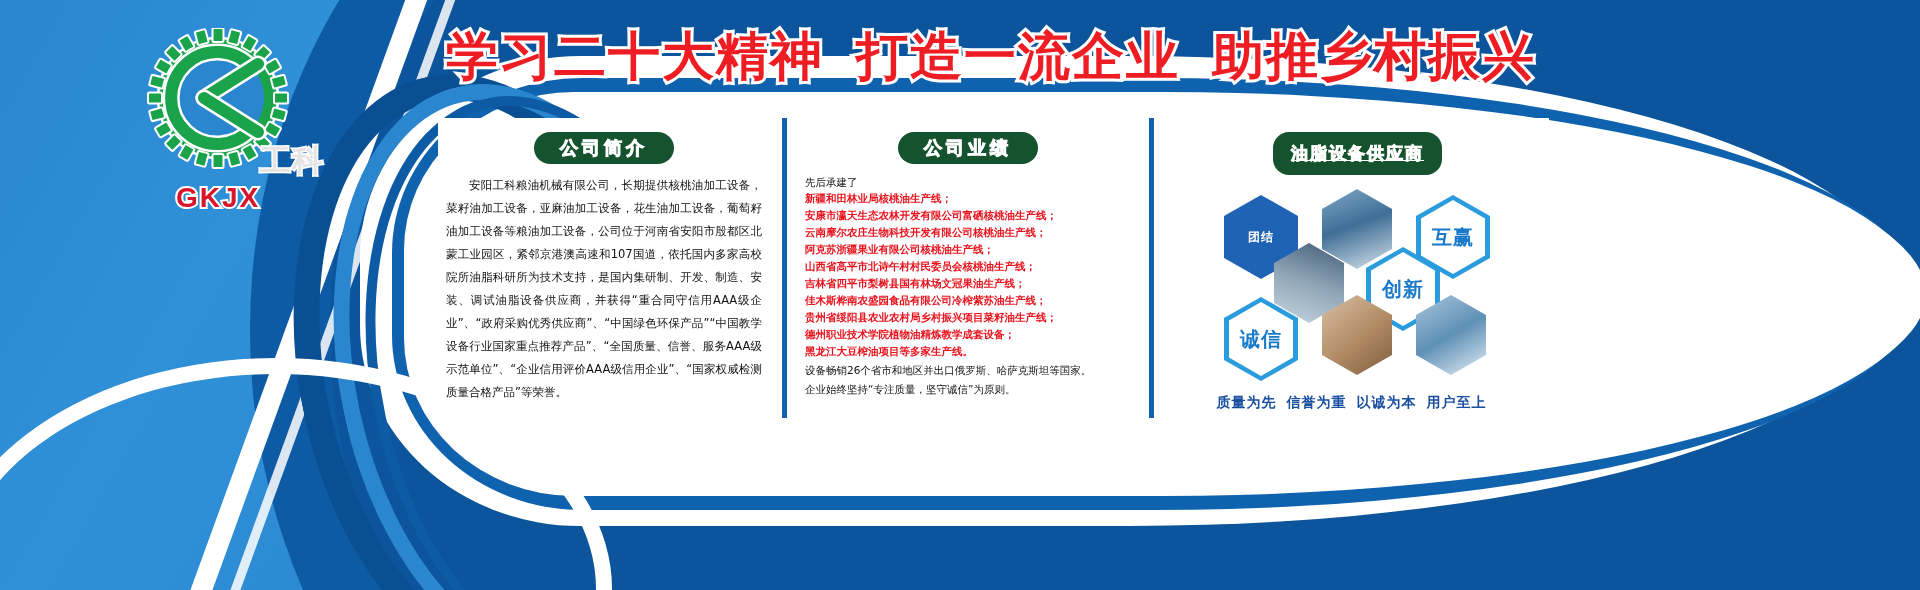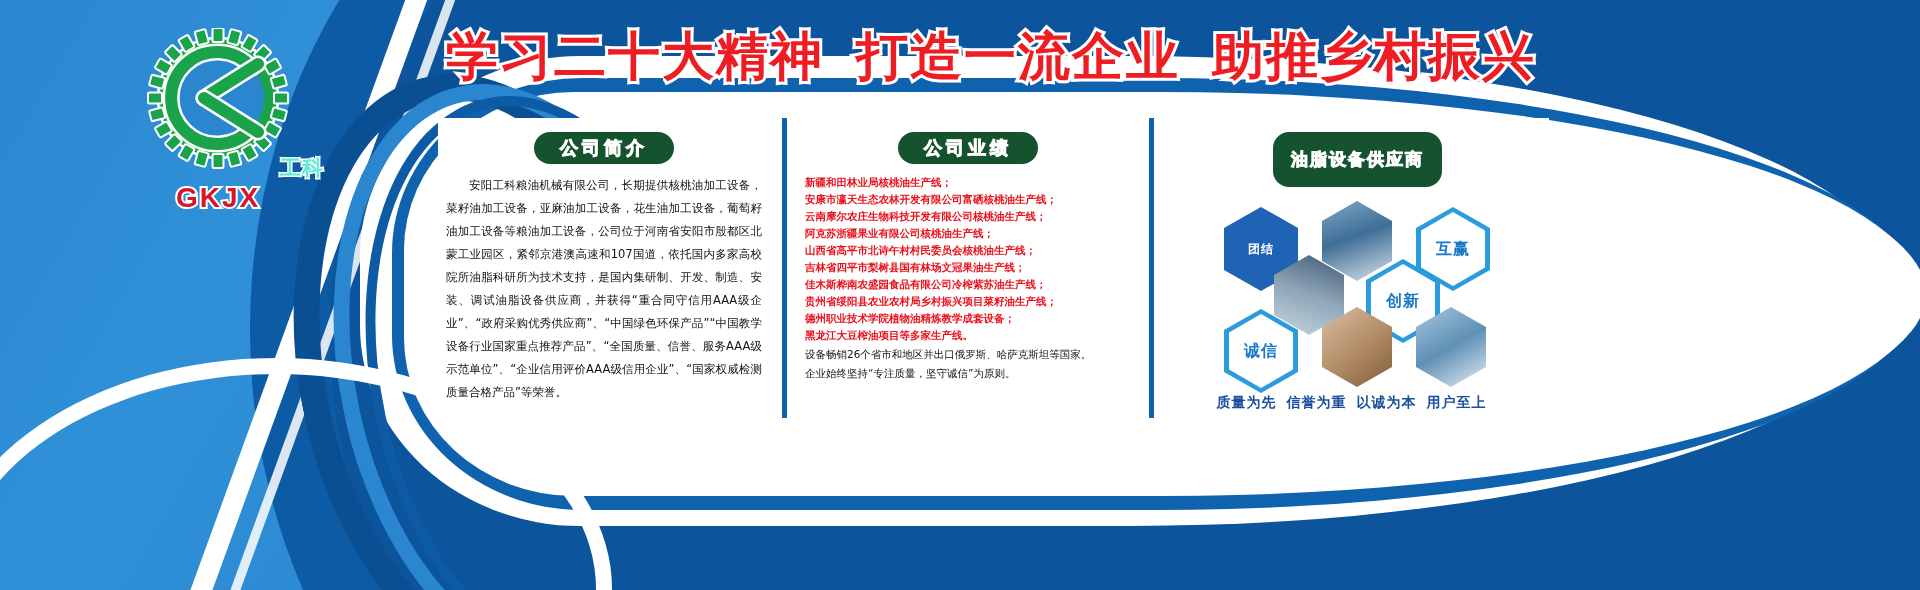--- a/index.html
+++ b/index.html
@@ -97,21 +97,21 @@
   }
 
   
   #logo{
     position:absolute;left:118px;top:28px;width:200px;height:180px;
     text-align:center;
   }
   .gear-wrap{position:relative;width:150px;height:132px;margin:0 auto;}
   .logo-text-cn{
     position:absolute;right:-6px;bottom:26px;
-    color:#5eead4;font-size:21px;font-weight:bold;
+    color:#e5e5e5;font-size:31px;font-weight:bold;
     letter-spacing:1px;
     -webkit-text-stroke:3px #ffffff;
     paint-order:stroke fill;
     font-family:"Liberation Sans",sans-serif;
   }
   .logo-text-en{
     position:absolute;left:0;right:0;bottom:-6px;
     color:#d8152a;font-size:28px;font-weight:bold;
     letter-spacing:2px;
     -webkit-text-stroke:4px #ffffff;
@@ -157,21 +157,21 @@
     background:#14532d;
     color:#ffffff;
     border-radius:16px;
     padding:4px 26px;
     font-size:18px;font-weight:bold;letter-spacing:4px;
     text-align:center;
     -webkit-text-stroke:1px #ffffff;
     paint-order:stroke fill;
     font-family:"DejaVu Sans","Liberation Sans",sans-serif;
   }
-  .pill-wide{letter-spacing:2px;padding:16px 18px;font-size:17px;}
+  .pill-wide{letter-spacing:2px;padding:10px 18px;font-size:17px;text-decoration:underline;}
 
   .body-cn{
     margin:0 8px;
     font-size:11.5px;
     line-height:2.0;
     color:#111111;
     text-align:justify;
     text-justify:inter-ideograph;
     text-indent:2em;
     font-family:"DejaVu Sans","Liberation Sans",sans-serif;
@@ -211,21 +211,21 @@
   .hex-ring{
     position:absolute;width:74px;height:84px;
     clip-path:polygon(50% 0%,100% 25%,100% 75%,50% 100%,0% 75%,0% 25%);
     background:#2a9bdc;
   }
   .hex-ring .inner{
     position:absolute;left:5px;top:5px;width:64px;height:74px;
     clip-path:polygon(50% 0%,100% 25%,100% 75%,50% 100%,0% 75%,0% 25%);
     background:#ffffff;
     display:flex;align-items:center;justify-content:center;
-    color:#1a79c8;font-size:16px;font-weight:bold;letter-spacing:1px;
+    color:#1a79c8;font-size:20px;font-weight:bold;letter-spacing:1px;
     font-family:"DejaVu Sans","Liberation Sans",sans-serif;
   }
   .hex-photo{
     position:absolute;width:70px;height:80px;
     clip-path:polygon(50% 0%,100% 25%,100% 75%,50% 100%,0% 75%,0% 25%);
   }
   .ph-city{background:linear-gradient(160deg,#7fa8c8 0%,#3f6e96 45%,#d7e3ec 100%);}
   .ph-plant{background:linear-gradient(200deg,#415a74 0%,#8fa6b8 50%,#c7d6e0 100%);}
   .ph-hands{background:linear-gradient(140deg,#d9bfa6 0%,#b08a63 55%,#7e5c3d 100%);}
   .ph-glass{background:linear-gradient(150deg,#a9c6de 0%,#5f90b6 50%,#e4eef5 100%);}
@@ -328,20 +328,21 @@
 
     <div class="card card-1">
       <div class="pill">公司简介</div>
       <p class="body-cn">安阳工科粮油机械有限公司，长期提供核桃油加工设备，菜籽油加工设备，亚麻油加工设备，花生油加工设备，葡萄籽油加工设备等粮油加工设备，公司位于河南省安阳市殷都区北蒙工业园区，紧邻京港澳高速和107国道，依托国内多家高校院所油脂科研所为技术支持，是国内集研制、开发、制造、安装、调试油脂设备供应商，并获得“重合同守信用AAA级企业”、“政府采购优秀供应商”、“中国绿色环保产品”“中国教学设备行业国家重点推荐产品”、“全国质量、信誉、服务AAA级示范单位”、“企业信用评价AAA级信用企业”、“国家权威检测质量合格产品”等荣誉。</p>
     </div>
 
     <div class="card-divider"></div>
 
     <div class="card card-2">
       <div class="pill">公司业绩</div>
+      <div class="perf-intro">先后承建了</div>
       <ul class="perf-list">
         <li>新疆和田林业局核桃油生产线；</li>
         <li>安康市瀛天生态农林开发有限公司富硒核桃油生产线；</li>
         <li>云南摩尔农庄生物科技开发有限公司核桃油生产线；</li>
         <li>阿克苏浙疆果业有限公司核桃油生产线；</li>
         <li>山西省高平市北诗午村村民委员会核桃油生产线；</li>
         <li>吉林省四平市梨树县国有林场文冠果油生产线；</li>
         <li>佳木斯桦南农盛园食品有限公司冷榨紫苏油生产线；</li>
         <li>贵州省绥阳县农业农村局乡村振兴项目菜籽油生产线；</li>
         <li>德州职业技术学院植物油精炼教学成套设备；</li>

